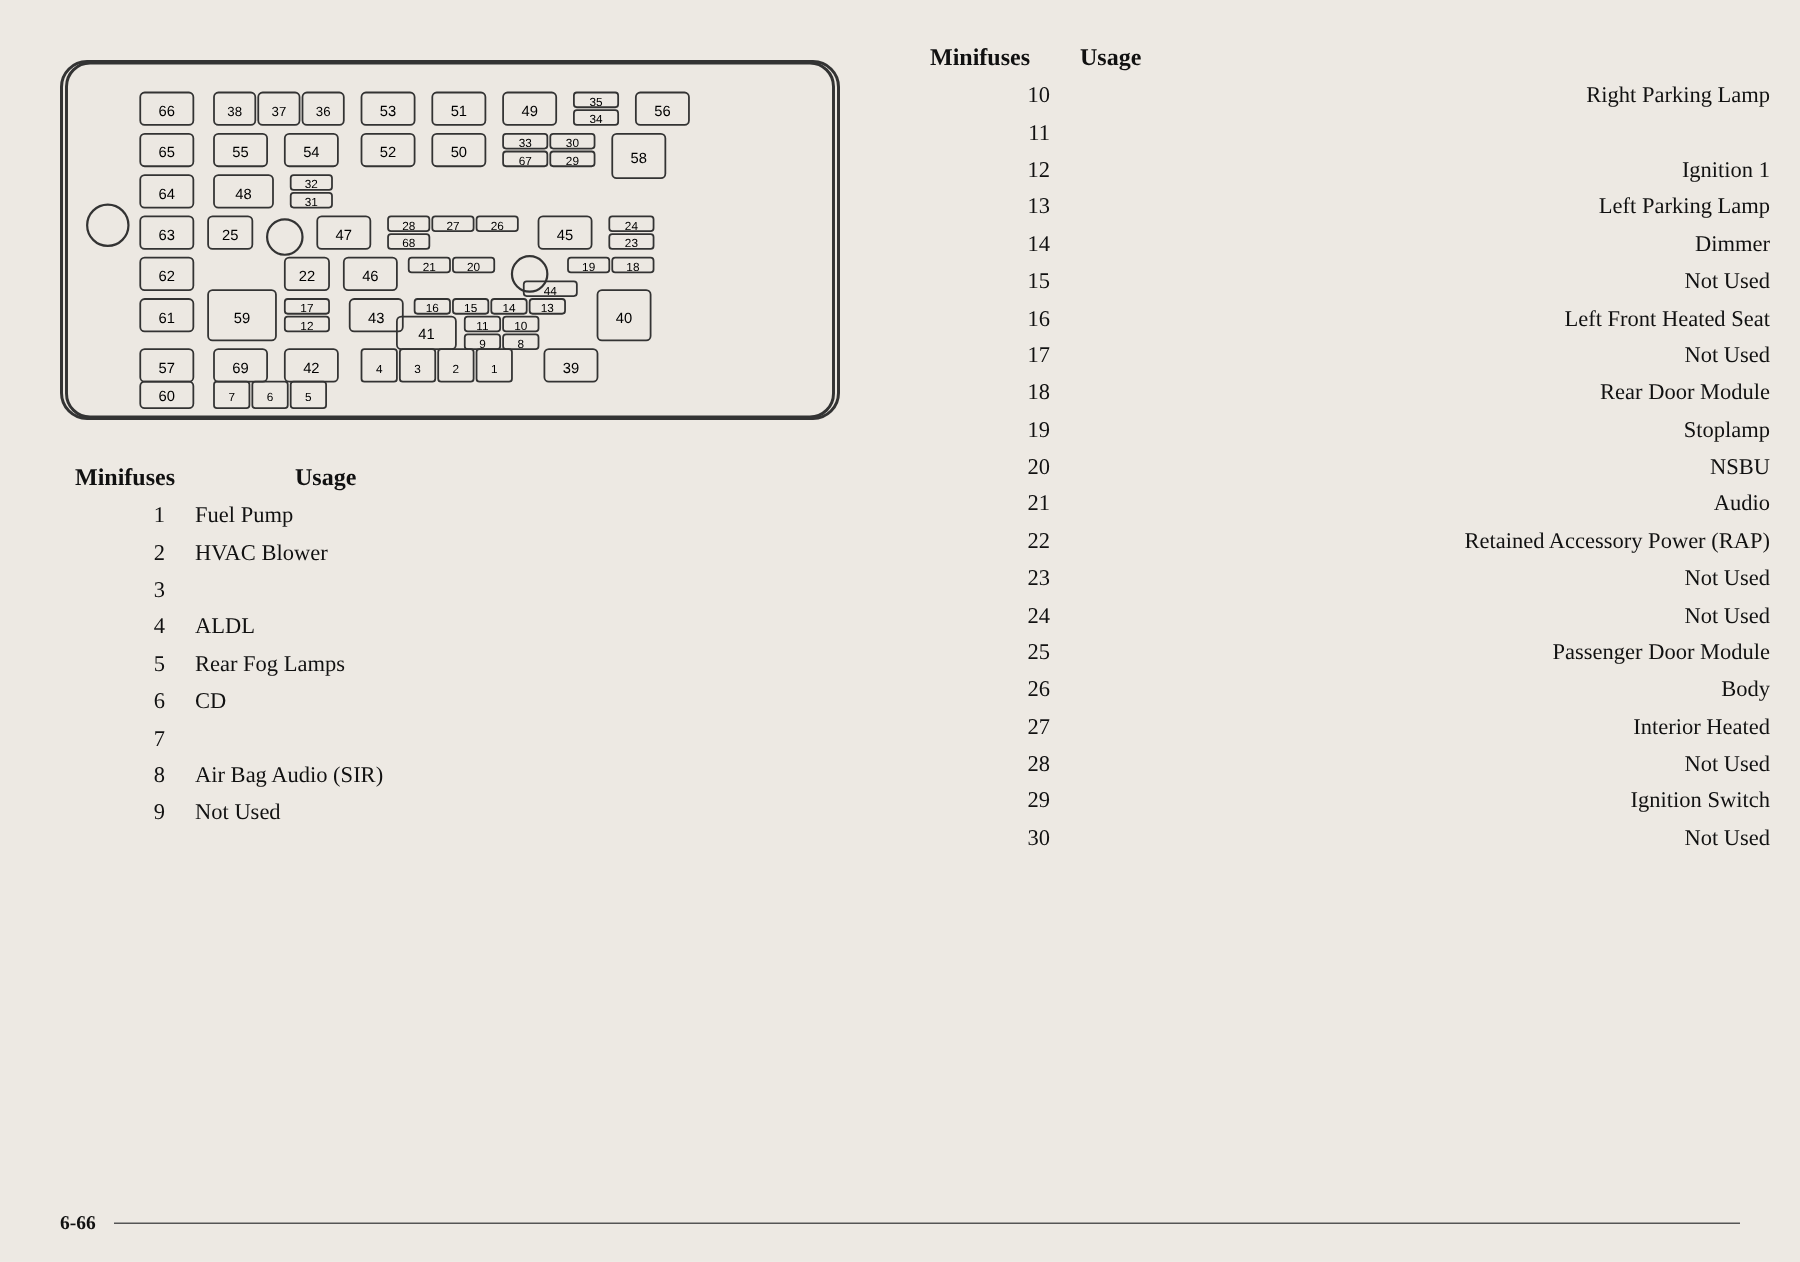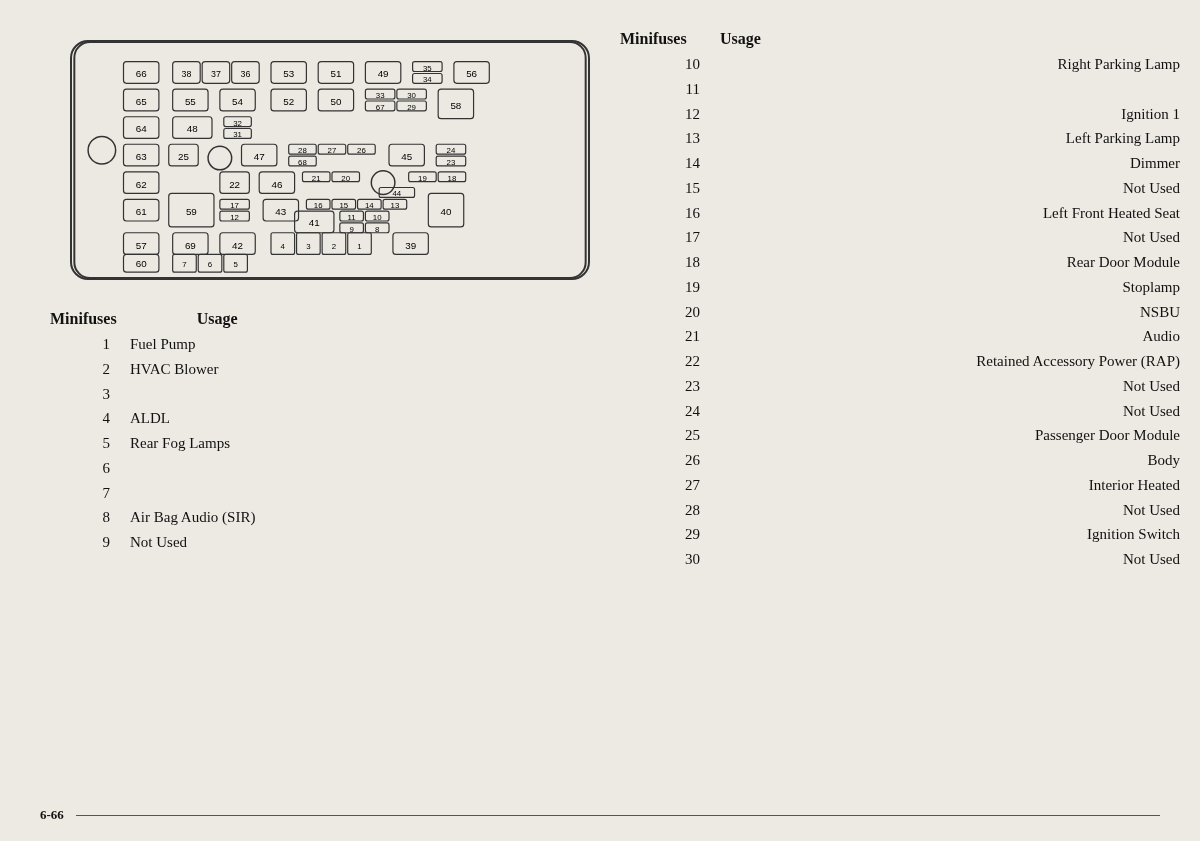--- a/index.html
+++ b/index.html
@@ -31,21 +31,20 @@
     }
 
     
     .fuse-diagram {
       width: 520px;
       height: 240px;
       border: 2px solid #333;
       border-radius: 18px;
       position: relative;
       background: #ece8e2;
-      margin-left: 30px;
       margin-top: 10px;
     }
 
     .fuse-diagram svg {
       width: 100%;
       height: 100%;
     }
 
     
     .left-table {
@@ -378,20 +377,21 @@
           <div class="table-row-item">
             <span class="col-num">4</span>
             <span class="col-usage">ALDL</span>
           </div>
           <div class="table-row-item">
             <span class="col-num">5</span>
             <span class="col-usage">Rear Fog Lamps</span>
           </div>
           <div class="table-row-item">
             <span class="col-num">6</span>
+            <span class="col-usage">CD</span>
           </div>
           <div class="table-row-item">
             <span class="col-num">7</span>
           </div>
           <div class="table-row-item">
             <span class="col-num">8</span>
             <span class="col-usage">Air Bag Audio (SIR)</span>
           </div>
           <div class="table-row-item">
             <span class="col-num">9</span>

